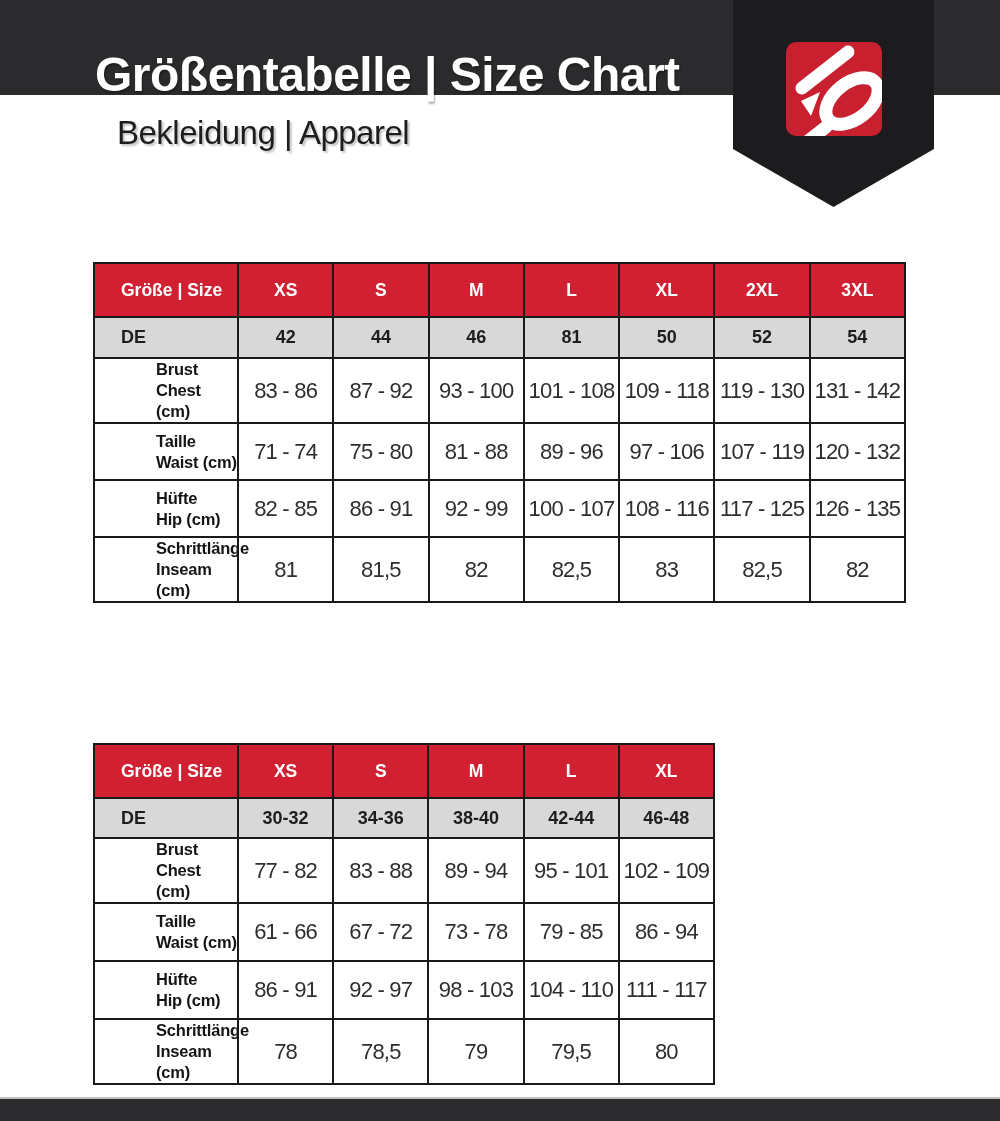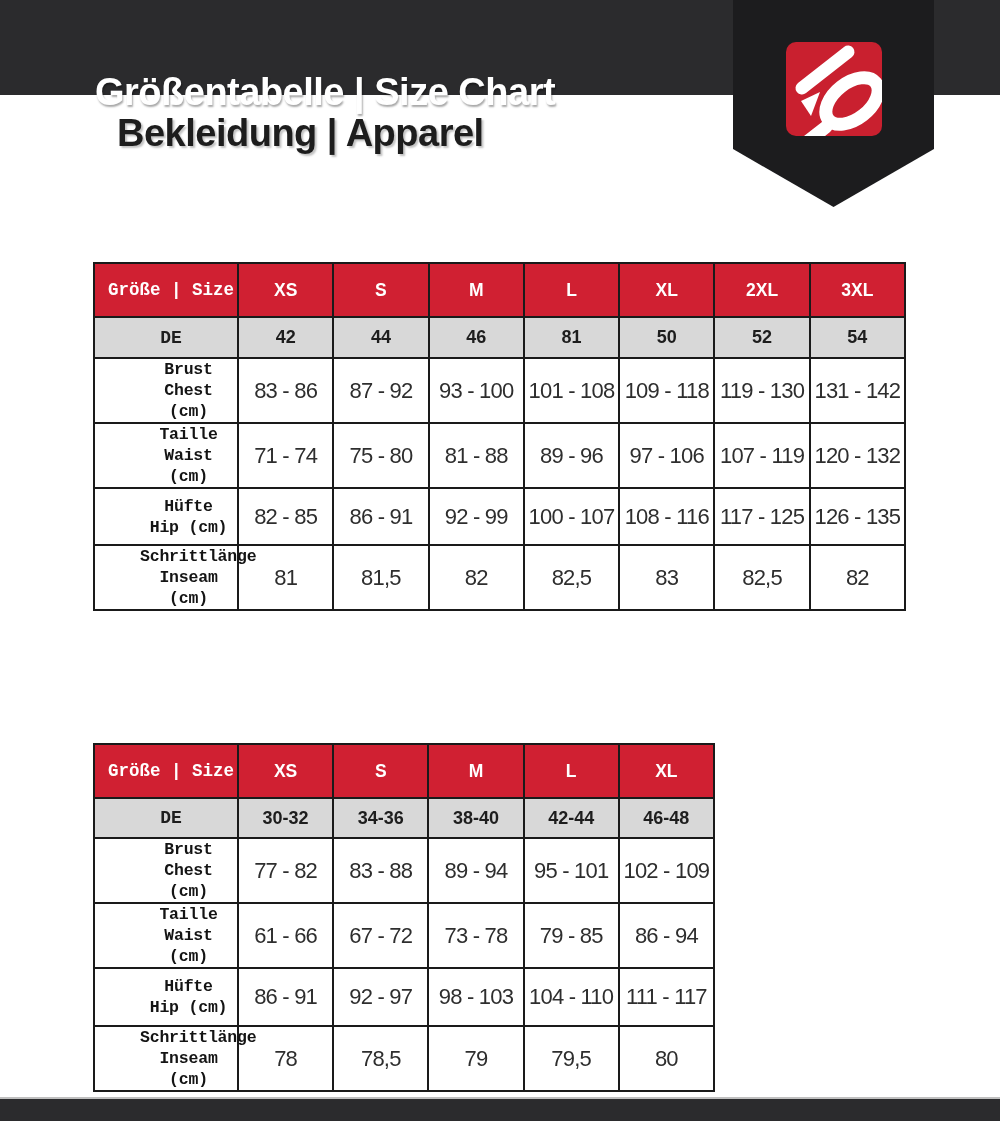--- a/index.html
+++ b/index.html
@@ -13,28 +13,28 @@
     color:#1d1d1d;
   }
   .page { position:absolute; inset:0; }
 
   
   .top-band {
     position:absolute; left:0; top:0; width:1000px; height:95px;
     background:var(--band, #2b2b2d);
   }
   .main-title {
-    position:absolute; left:95px; top:73px;
-    font-size:38px; font-weight:700; line-height:38px;
+    position:absolute; left:95px; top:56px;
+    font-size:48px; font-weight:700; line-height:38px;
     letter-spacing:-0.5px; color:#ffffff; white-space:nowrap;
     text-shadow:1px 2px 2px rgba(0,0,0,0.35);
   }
   .subtitle {
     position:absolute; left:117px; top:113px;
-    font-size:38px; font-weight:700; line-height:40px;
+    font-size:33px; font-weight:400; line-height:40px;
     letter-spacing:-0.5px; color:#1d1d1d; white-space:nowrap;
     text-shadow:2px 2px 2px rgba(120,120,120,0.45);
   }
   .pennant {
     position:absolute; left:733px; top:0; width:201px; height:207px;
     background:var(--pennant, #1c1c1e);
     clip-path:polygon(0 0, 100% 0, 100% 72%, 50% 100%, 0 72%);
   }
   .logo-tile {
     position:absolute; left:53px; top:42px; width:96px; height:94px;
@@ -60,21 +60,21 @@
   #men-table   { top:262px; width:813px; }
   #women-table { top:743px; width:622px; }
 
   th, td { border:2px solid var(--border, #1a1a1a); text-align:center; vertical-align:middle; }
 
   thead th {
     background:var(--table-red, #d02032);
     color:#ffffff; font-size:17.5px; font-weight:700;
     height:54px; letter-spacing:0;
   }
-  th.label-col, td.label-col { text-align:center; padding-left:10px;font-family:Liberation Mono, monospace; }
+  th.label-col, td.label-col { text-align:left; padding-left:26px; }
 
   tr.de-row td {
     background:var(--row-gray, #d8d8d8);
     font-weight:700; font-size:18px; color:#1d1d1d;
   }
   #men-table tr.de-row td   { height:41px; }
   #women-table tr.de-row td { height:40px; }
 
   tr.measure-row td { background:#ffffff; }
   #men-table tr.measure-row td   { height:57px; }

